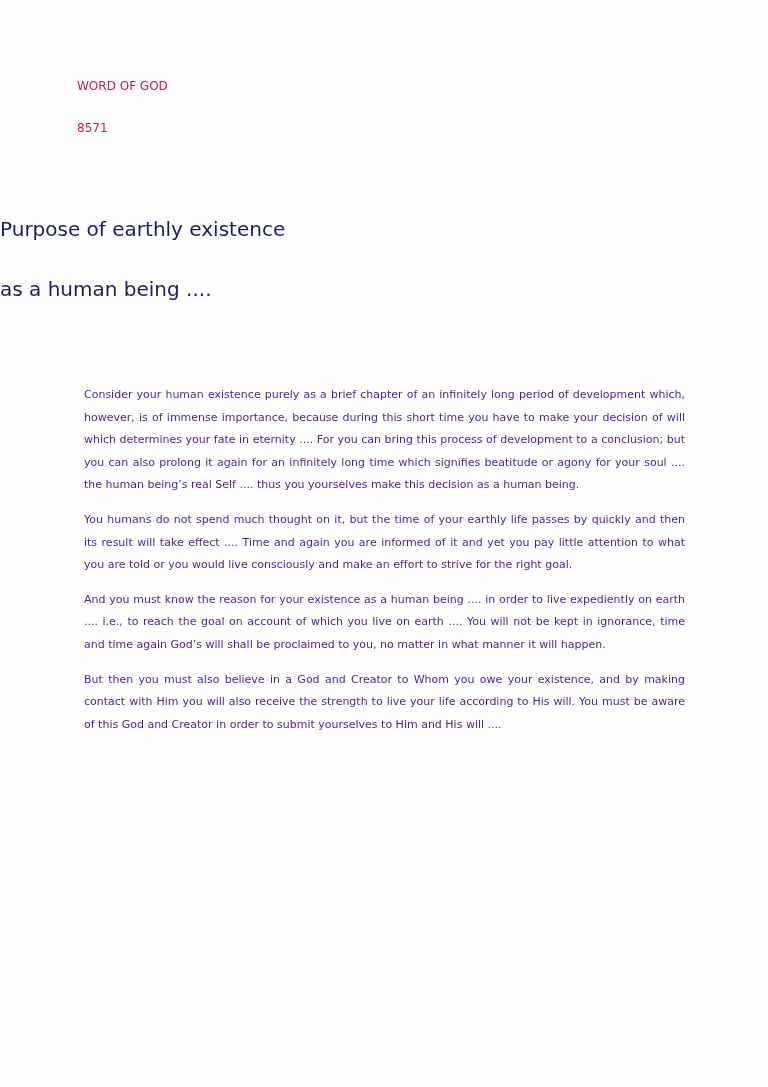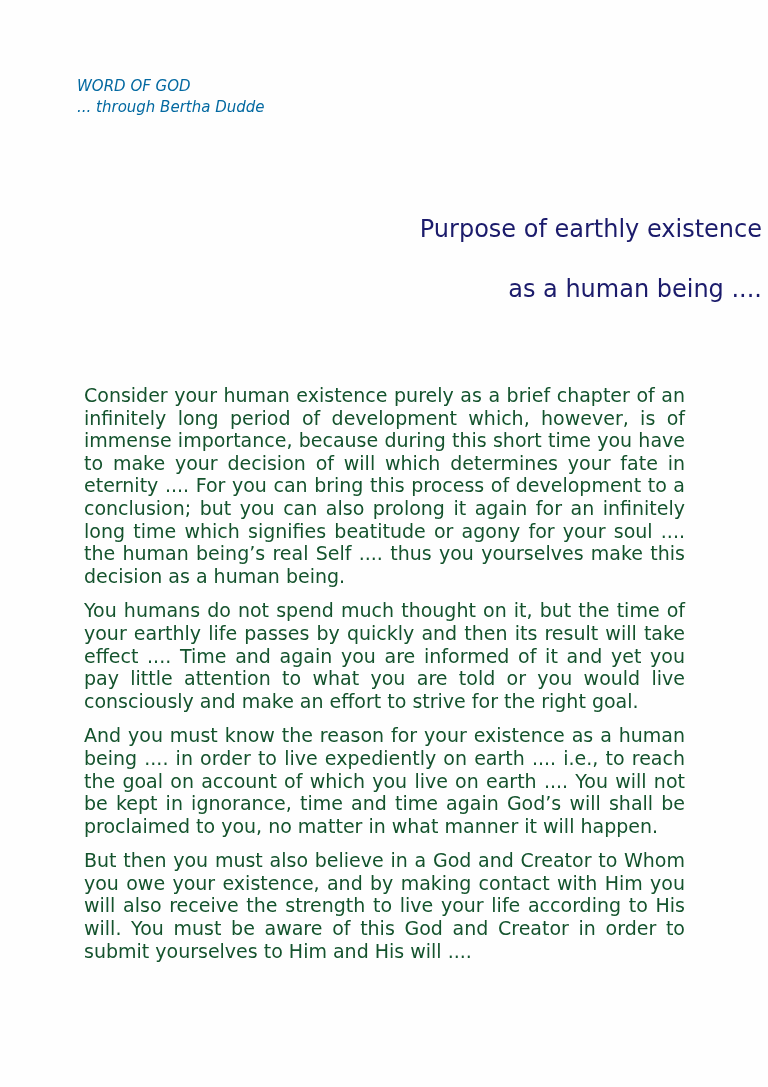--- a/index.html
+++ b/index.html
@@ -1,35 +1,35 @@
 <!DOCTYPE html>
 <html><head>
 <meta charset="utf-8">
 <style>
   html, body { margin: 0; padding: 0; background: #ffffff; }
   body { width: 768px; height: 1087px; position: relative; overflow: hidden; }
   .page { position: absolute; left: 0; top: 0; width: 768px; height: 1087px; background: #fefefe; }
-  .header { position: absolute; left: 77px; top: 76px; color: #0369a1;
-    font-family: "DejaVu Sans", sans-serif; font-size: 15px; line-height: 21px; font-style: italic; }
+  .header { position: absolute; left: 77px; top: 76px; color: #be185d;
+    font-family: "DejaVu Sans", sans-serif; font-size: 12px; line-height: 21px; }
   .header .num { margin-top: 21px; display: block; }
-  .title { position: absolute; left: 0; width: 768px; text-align: right; color: #1b1b6b;
-    font-family: "DejaVu Sans", sans-serif; font-size: 24px; line-height: 26px; }
+  .title { position: absolute; left: 0; width: 768px; text-align: left; color: #1b1b6b;
+    font-family: "DejaVu Sans", sans-serif; font-size: 20px; line-height: 26px; }
   .title.t1 { top: 216px; left: 0; padding-left: 0; width: 762px; }
   .title.t2 { top: 276px; width: 762px; }
-  .body { position: absolute; left: 84px; top: 384px; width: 601px; color: #14532d;
-    font-family: "DejaVu Sans", sans-serif; font-size: 19px; line-height: 22.6px; }
+  .body { position: absolute; left: 84px; top: 384px; width: 601px; color: #4c1d95;
+    font-family: "DejaVu Sans", sans-serif; font-size: 11px; line-height: 22.6px; }
   .body p { margin: 0 0 12px 0; text-align: justify; hyphens: none; }
 </style>
 </head>
 <body>
 
 <div class="page">
   <div class="header">
     <div>WORD OF GOD</div>
-    <div>... through Bertha Dudde</div>
+    <div class="num">8571</div>
   </div>
 
   <div class="title t1">Purpose of earthly existence</div>
   <div class="title t2">as a human being ....</div>
 
   <div class="body">
     <p>Consider your human existence purely as a brief chapter of an infinitely long period of development which, however, is of immense importance, because during this short time you have to make your decision of will which determines your fate in eternity .... For you can bring this process of development to a conclusion; but you can also prolong it again for an infinitely long time which signifies beatitude or agony for your soul .... the human being’s real Self .... thus you yourselves make this decision as a human being.</p>
     <p>You humans do not spend much thought on it, but the time of your earthly life passes by quickly and then its result will take effect .... Time and again you are informed of it and yet you pay little attention to what you are told or you would live consciously and make an effort to strive for the right goal.</p>
     <p>And you must know the reason for your existence as a human being .... in order to live expediently on earth .... i.e., to reach the goal on account of which you live on earth .... You will not be kept in ignorance, time and time again God’s will shall be proclaimed to you, no matter in what manner it will happen.</p>
     <p>But then you must also believe in a God and Creator to Whom you owe your existence, and by making contact with Him you will also receive the strength to live your life according to His will. You must be aware of this God and Creator in order to submit yourselves to Him and His will ....</p>

